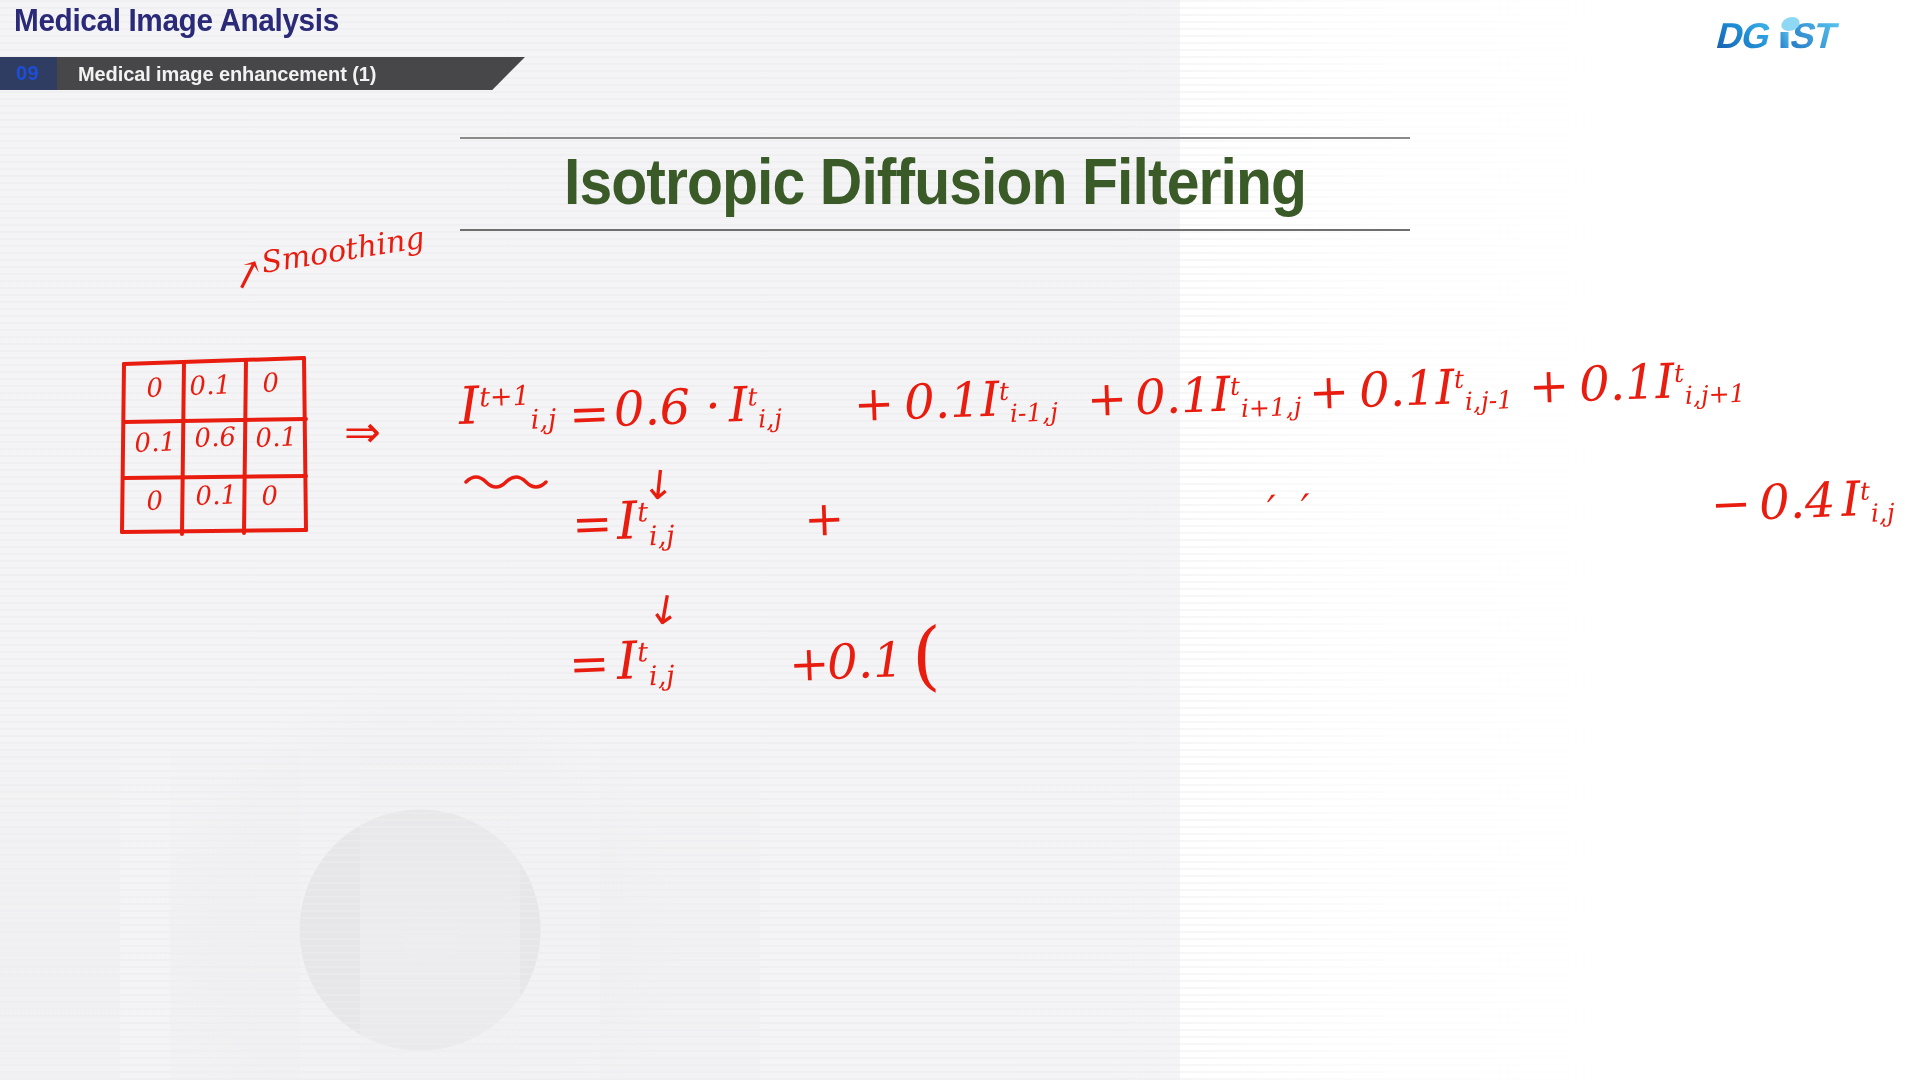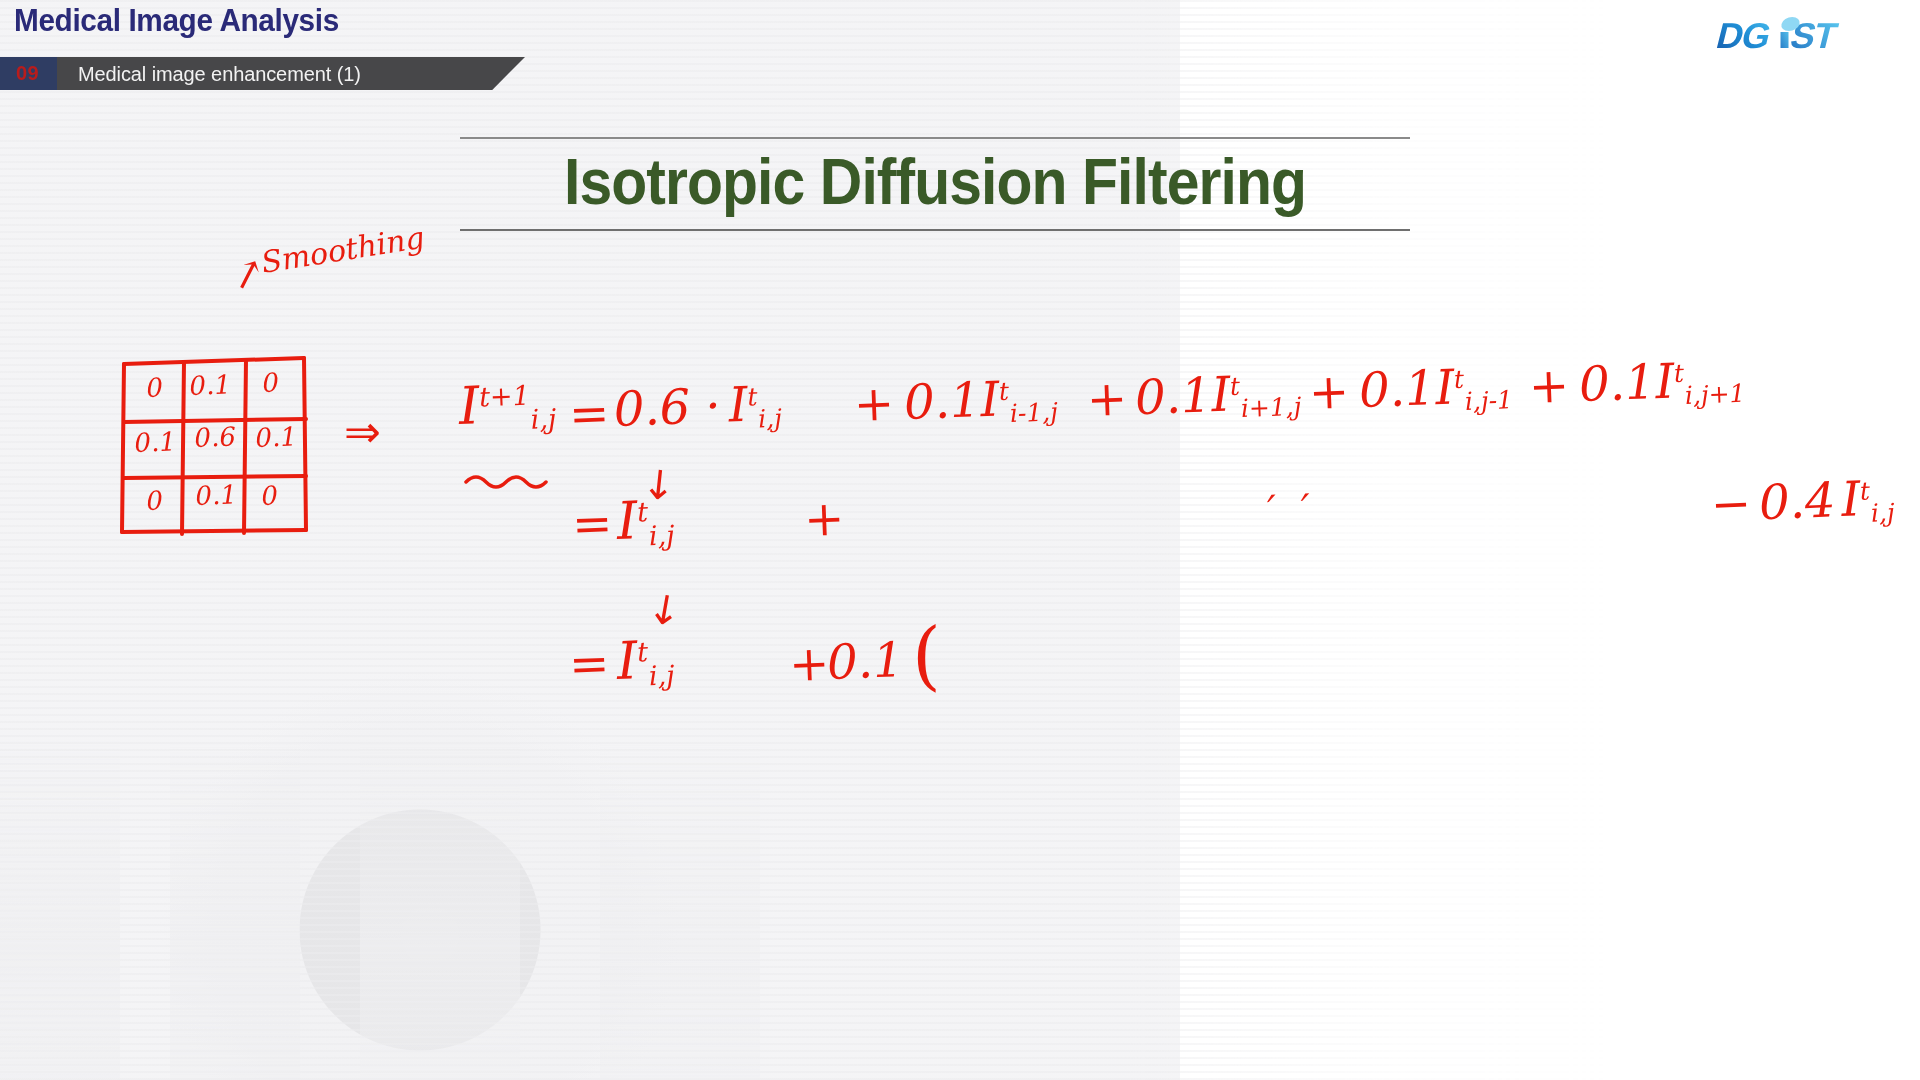--- a/index.html
+++ b/index.html
@@ -59,25 +59,25 @@
     position:absolute;left:0;top:0;width:57px;height:33px;
     background:#2f3d63;
   }
   #section-band .band-main{
     position:absolute;left:57px;top:0;height:33px;width:468px;
     background:#474749;
     clip-path:polygon(0 0, 100% 0, 93% 100%, 0 100%);
   }
   #section-band .band-num-text{
     position:absolute;left:16px;top:5px;z-index:3;
-    color:#b91c1c;font-size:20px;font-weight:bold;letter-spacing:.3px;
+    color:#1d4ed8;font-size:20px;font-weight:bold;letter-spacing:.3px;
   }
   #section-band .band-label{
     position:absolute;left:78px;top:6px;z-index:3;
-    color:#f2f2f2;font-size:20px;font-weight:normal;letter-spacing:-.1px;
+    color:#f2f2f2;font-size:20px;font-weight:bold;letter-spacing:-.1px;
     white-space:nowrap;
   }
 
   
   #dgist-logo{
     position:absolute;right:28px;top:10px;width:190px;height:50px;
   }
 
   
   #slide-title-block{

